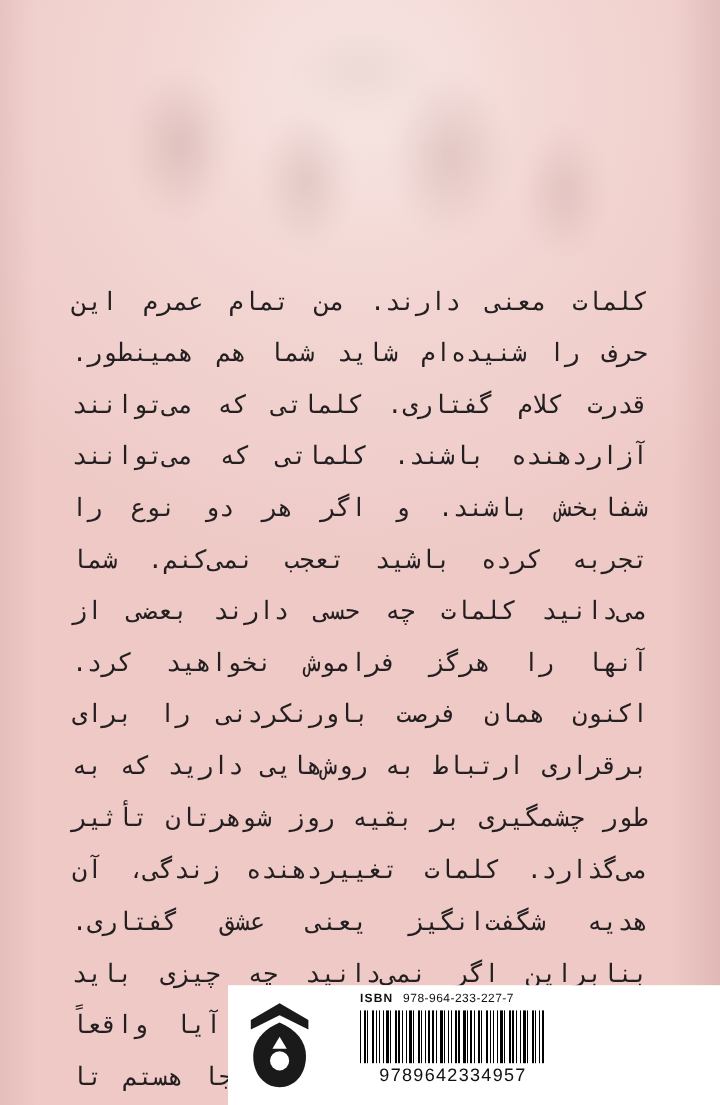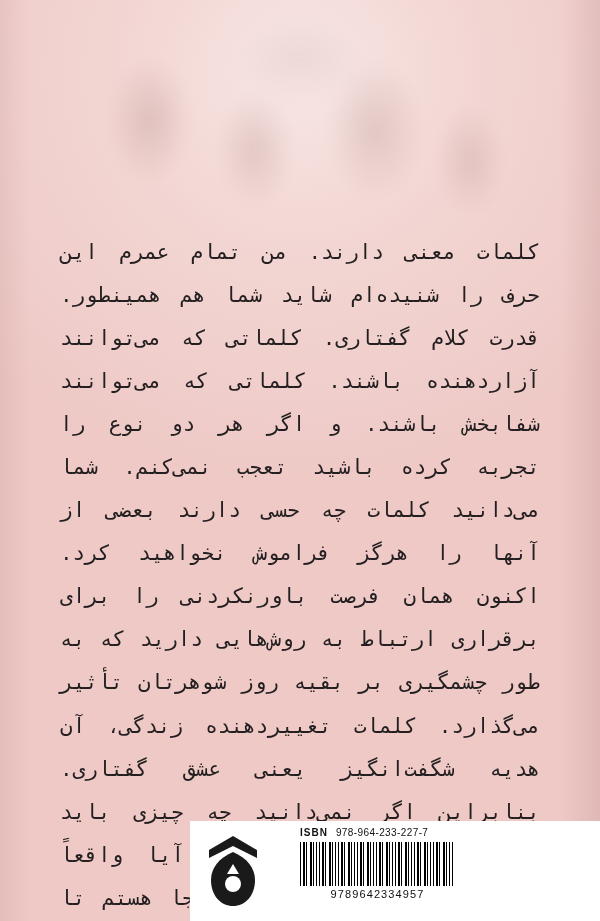--- a/index.html
+++ b/index.html
@@ -141,21 +141,21 @@
       #000 0px, #000 1px, #fff 1px, #fff 3px,
       #000 3px, #000 5px, #fff 5px, #fff 6px,
       #000 6px, #000 7px, #fff 7px, #fff 10px,
       #000 10px, #000 12px, #fff 12px, #fff 13px,
       #000 13px, #000 14px, #fff 14px, #fff 16px,
       #000 16px, #000 17px, #fff 17px, #fff 19px
     );
   }
   .barcode-digits {
     font-family: "Liberation Sans", sans-serif;
-    font-size: 11px;
+    font-size: 15px;
     letter-spacing: 1.1px;
     color: #111;
     margin: 2px 0 0 18px;
     width: 155px;
     text-align: center;
   }
 
   
   .publisher-logo {
     position: relative;

